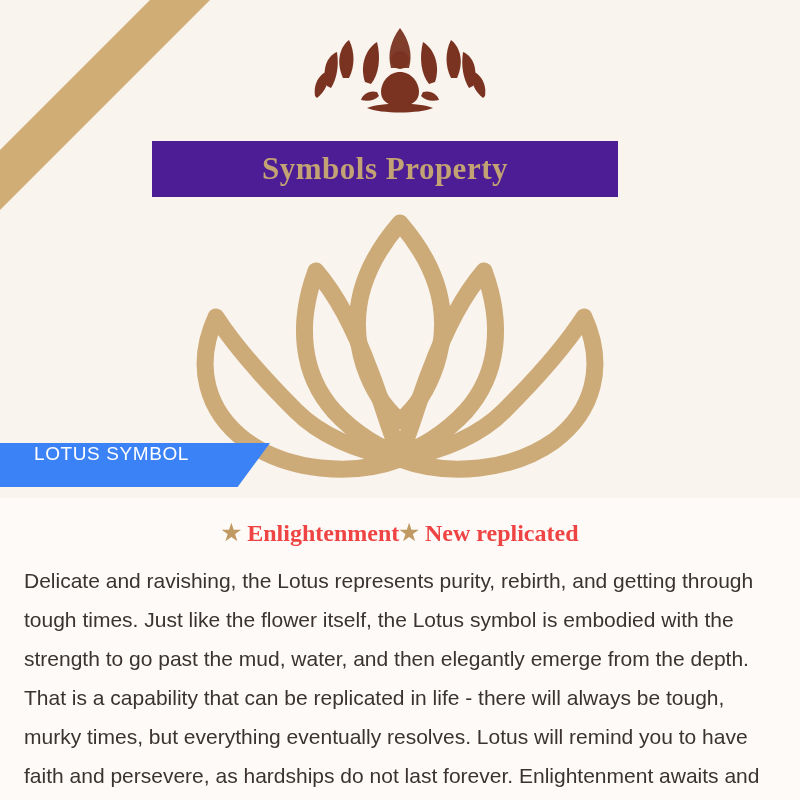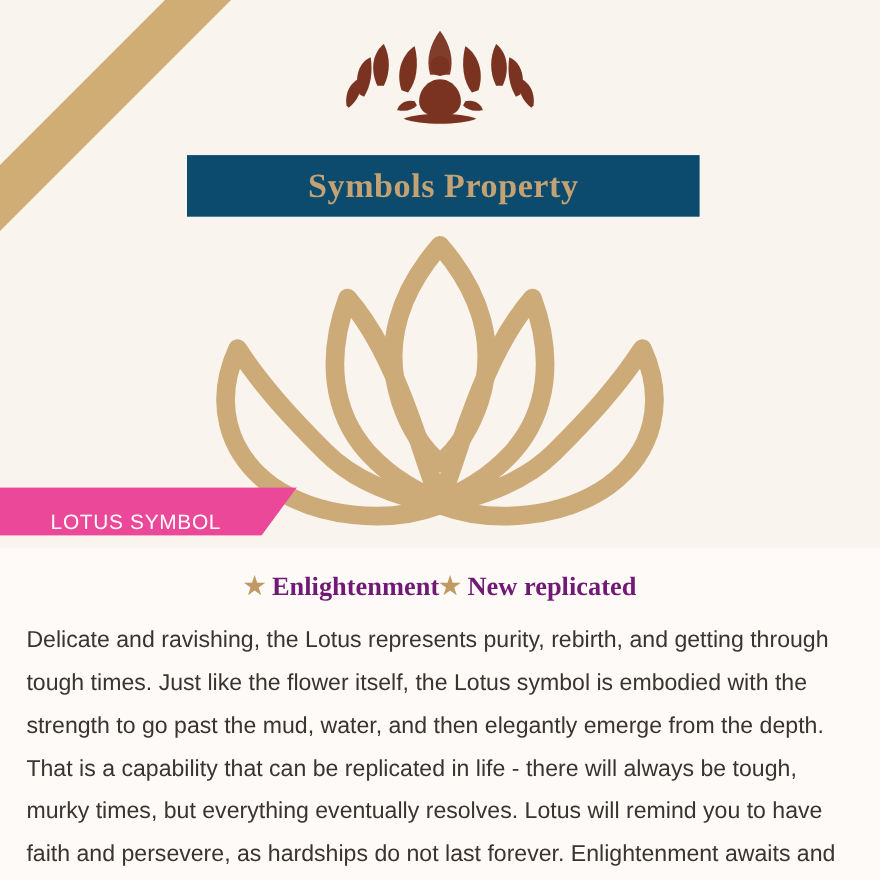--- a/index.html
+++ b/index.html
@@ -69,25 +69,25 @@
     font-size: 21px;
     letter-spacing: 3px;
     font-weight: bold;
     color: #6b2d1a;
     font-family: Liberation Mono, monospace;
   }
 
   
   .title-band {
     position: absolute;
-    left: 170px;
+    left: 152px;
     top: 141px;
     width: 466px;
     height: 56px;
-    background: #0c4a6e;
+    background: #4c1d95;
     display: flex;
     align-items: center;
     justify-content: center;
   }
   .title-text {
     font-size: 31px;
     font-weight: bold;
     color: #c3a273;
     font-family: "Liberation Serif", serif;
     letter-spacing: 0.5px;
@@ -101,24 +101,24 @@
     transform: translateX(-50%);
   }
 
   
   .ribbon {
     position: absolute;
     left: 0;
     top: 443px;
     height: 44px;
     width: 270px;
-    background: #ec4899;
+    background: #3b82f6;
     display: flex;
-    align-items: flex-end;
-    padding-left: 46px;
+    align-items: flex-start;
+    padding-left: 34px;
     box-sizing: border-box;
     clip-path: polygon(0 0, 100% 0, 88% 100%, 0 100%);
   }
   .ribbon-text {
     color: #ffffff;
     font-size: 19px;
     letter-spacing: 0.6px;
   }
 
   
@@ -138,21 +138,21 @@
     color: #c09a62;
     font-family: "Liberation Serif", serif;
     white-space: nowrap;
   }
   .headline .star {
     color: #c09a62;
     font-size: 22px;
     vertical-align: 1px;
   }
   .headline .kw {
-    color: #701a75;
+    color: #ef4444;
   }
   .body-copy {
     margin: 14px 24px 0 24px;
     font-size: 21px;
     line-height: 1.86;
     color: #3a3330;
     text-align: left;
   }
 </style>
 </head>

